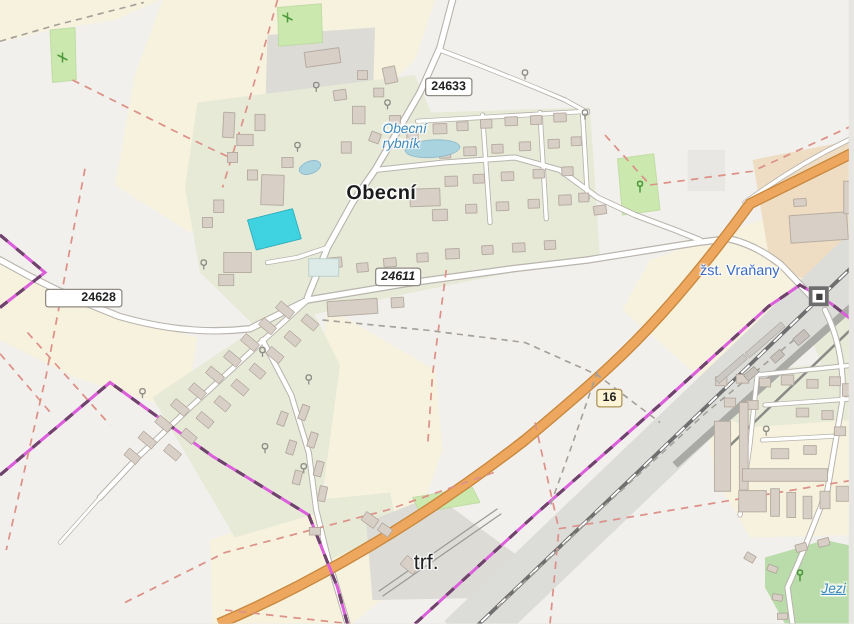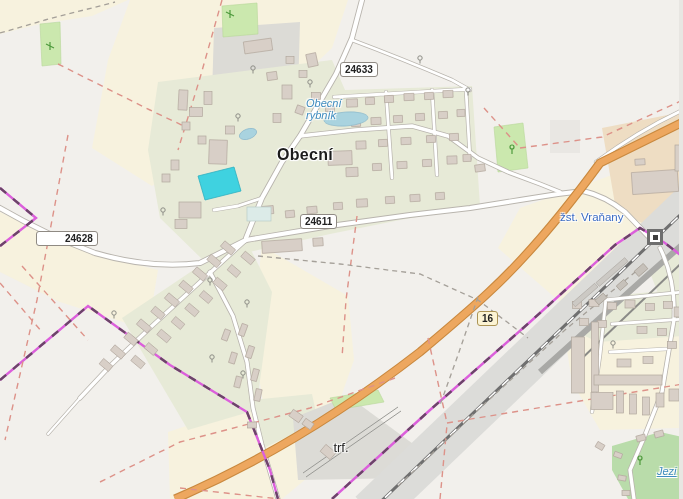--- a/index.html
+++ b/index.html
@@ -36,21 +36,21 @@
   .water{fill:var(--water,#a9d3df);stroke:#8cb8cb;stroke-width:.7;}
   .pool{fill:var(--pool,#3fd2e0);stroke:#2fb0c0;stroke-width:.8;}
   .treec{fill:none;stroke:#8d8d86;stroke-width:1;}
   .trees{stroke:#8d8d86;stroke-width:1;}
   .gicon{stroke:#4e9a3c;stroke-width:1.2;fill:none;}
   
   .lbl{position:absolute;white-space:nowrap;text-shadow:0 0 2px #fff,1px 1px 1px #fff,-1px -1px 1px #fff,1px -1px 1px #fff,-1px 1px 1px #fff;}
   .place{font-size:16px;font-weight:700;color:var(--place_label_color,#1c1c1c);letter-spacing:.3px;}
   .waterlbl{font-size:11px;font-style:italic;color:var(--water_label_color,#3f8cbf);line-height:12px;}
   .stationlbl{font-size:11.5px;color:var(--station_label_color,#3a6bc4);}
-  .small{font-size:13px;color:#222;}
+  .small{font-size:17px;color:#222;}
   .shield{position:absolute;font-size:10px;font-weight:600;color:#222;background:#fff;border:1.2px solid #8f8a83;border-radius:3px;padding:1px 4px;line-height:11px;}
   .shield16{background:#fcf4d4;border-color:#ab9456;}
   #stationicon{position:absolute;left:647px;top:229px;width:10px;height:10px;background:#fff;border:3px solid #6e6e6e;}
   #stationicon::after{content:"";position:absolute;left:2.5px;top:2.5px;width:5px;height:5px;background:#3f3f3f;}
 </style>
 </head>
 <body>
 
 <div id="map">
 <svg width="683" height="499" viewBox="0 0 683 499">
@@ -327,21 +327,21 @@
     </g>
     <g>
       <path class="gicon" d="M226,12 L234,16 M230,10 L230,18"></path>
       <path class="gicon" d="M46,44 L54,48 M50,42 L50,50"></path>
     </g>
   </g>
 </svg>
 
   <div class="shield" style="left:340px;top:62px;">24633</div>
   <div class="shield" style="left:36px;top:231px;padding-left:28px;">24628</div>
-  <div class="shield" style="left:300px;top:214px;">24611</div>
+  <div class="shield" style="left:300px;top:214px;font-style:italic;">24611</div>
   <div class="shield shield16" style="left:477px;top:283px;margin-top:28px;">16</div>
 
   <div class="lbl place" style="left:250px;top:146px;width:110px;text-align:center;">Obecní</div>
 
   <div class="lbl waterlbl" style="left:306px;top:97px;width:80px;">
     <span>Obecní</span><br>
     <span>rybník</span>
   </div>
 
   <div class="lbl stationlbl" style="left:560px;top:211px;width:112px;text-align:left;">žst. Vraňany</div>

